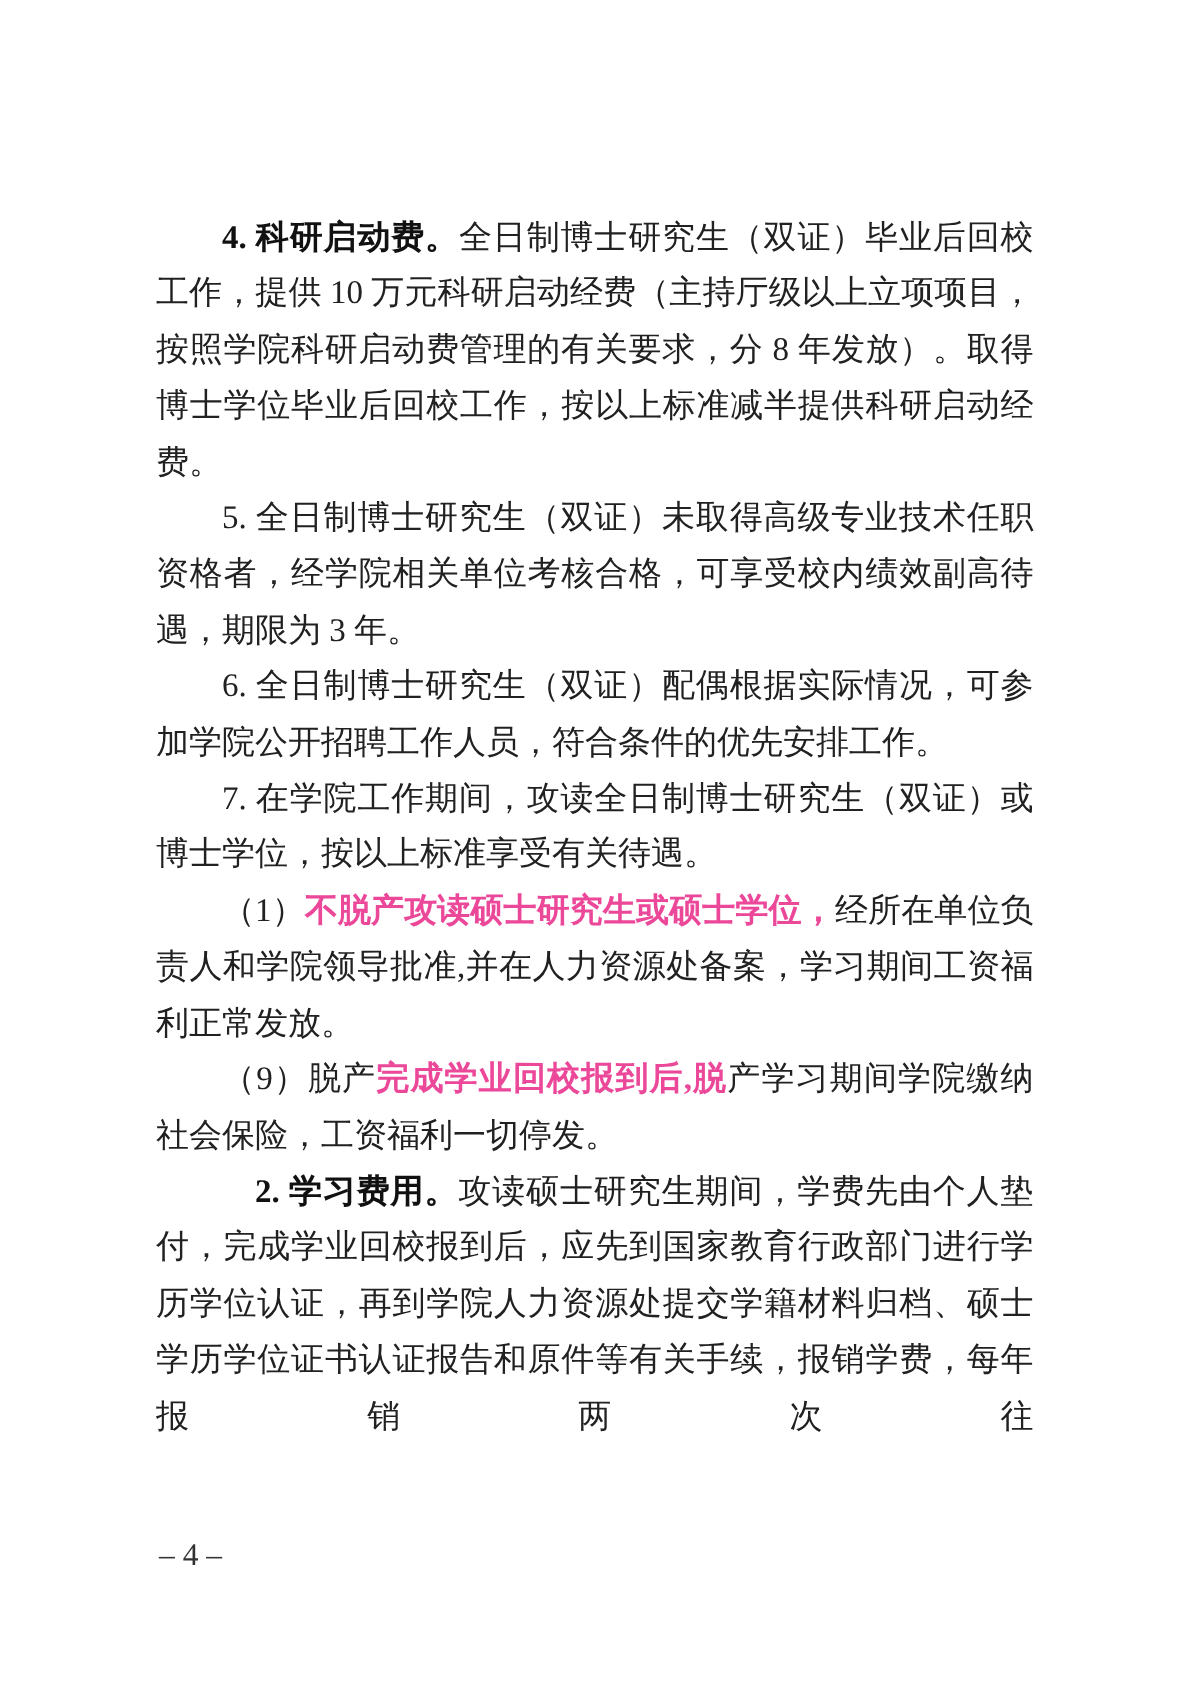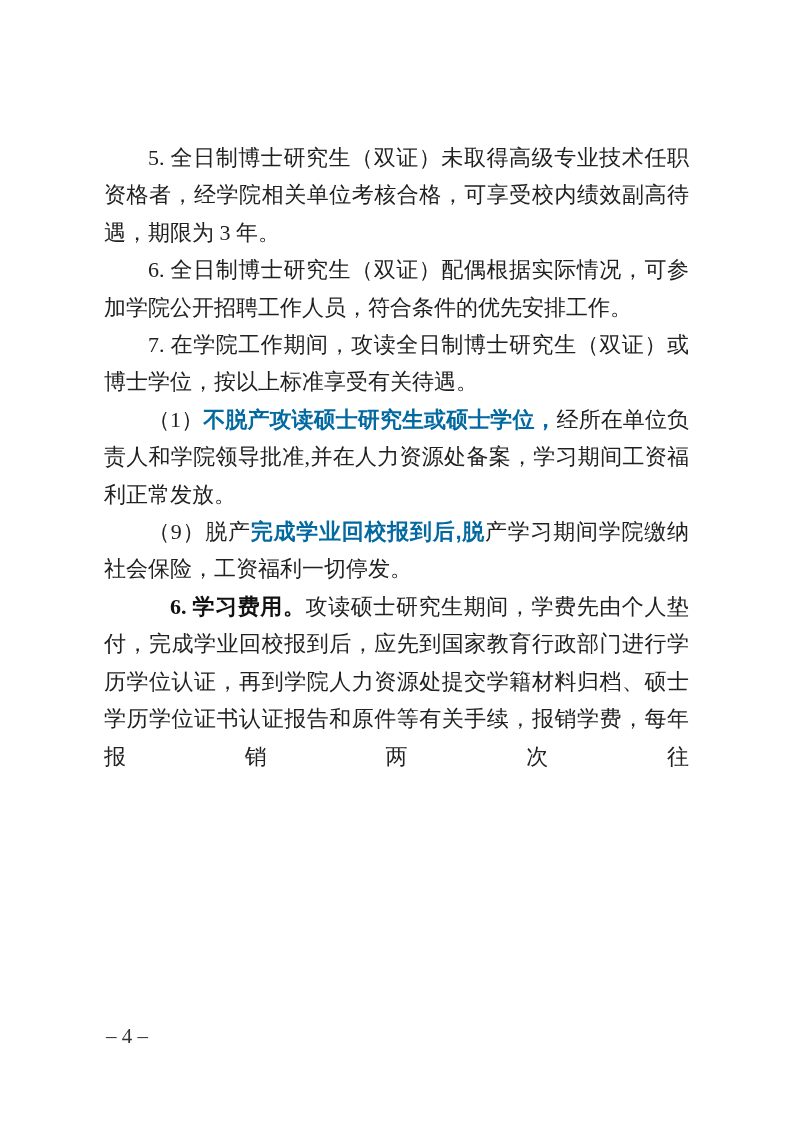--- a/index.html
+++ b/index.html
@@ -34,23 +34,23 @@
     text-indent: 3em;
   }
   .continues {
     text-align-last: justify;
   }
   .lead-bold-serif {
     font-weight: bold;
     color: #111111;
   }
   .hei {
-    font-family: Liberation Sans, sans-serif;
+    font-family: Liberation Serif, serif;
     font-weight: bold;
-    color: #0369a1;
+    color: #ec4899;
   }
   .hei-heading {
     font-family: "Liberation Sans", "DejaVu Sans", sans-serif;
     font-weight: bold;
     color: #000000;
   }
   .kai {
     font-style: italic;
     color: #1a1a1a;
   }
@@ -63,31 +63,32 @@
     line-height: 24px;
     color: #333333;
   }
 </style>
 </head>
 <body>
 
 <div class="page">
   <div class="content">
 
+    <p class="para"><span class="lead-bold-serif">4. 科研启动费。</span><span>全日制博士研究生（双证）毕业后回校工作，提供 10 万元科研启动经费（主持厅级以上立项项目，按照学院科研启动费管理的有关要求，分 8 年发放）。取得博士学位毕业后回校工作，按以上标准减半提供科研启动经费。</span></p>
 
     <p class="para"><span>5. 全日制博士研究生（双证）未取得高级专业技术任职资格者，经学院相关单位考核合格，可享受校内绩效副高待遇，期限为 3 年。</span></p>
 
     <p class="para"><span>6. 全日制博士研究生（双证）配偶根据实际情况，可参加学院公开招聘工作人员，符合条件的优先安排工作。</span></p>
 
     <p class="para"><span>7. 在学院工作期间，攻读全日制博士研究生（双证）或博士学位，按以上标准享受有关待遇。</span></p>
 
 
 
     <p class="para"><span>（1）</span><span class="hei">不脱产攻读硕士研究生或硕士学位，</span><span>经所在单位负责人和学院领导批准,并在人力资源处备案，学习期间工资福利正常发放。</span></p>
 
     <p class="para"><span>（9）脱产</span><span class="hei">完成学业回校报到后,脱</span><span>产学习期间学院缴纳社会保险，工资福利一切停发。</span></p>
 
-    <p class="para indent3 continues"><span class="lead-bold-serif">6. 学习费用。</span><span>攻读硕士研究生期间，学费先由个人垫付，完成学业回校报到后，应先到国家教育行政部门进行学历学位认证，再到学院人力资源处提交学籍材料归档、硕士学历学位证书认证报告和原件等有关手续，报销学费，每年报销两次往</span></p>
+    <p class="para indent3 continues"><span class="lead-bold-serif">2. 学习费用。</span><span>攻读硕士研究生期间，学费先由个人垫付，完成学业回校报到后，应先到国家教育行政部门进行学历学位认证，再到学院人力资源处提交学籍材料归档、硕士学历学位证书认证报告和原件等有关手续，报销学费，每年报销两次往</span></p>
 
   </div>
 
   <div class="footer">– 4 –</div>
 </div>
 
 </body></html>

